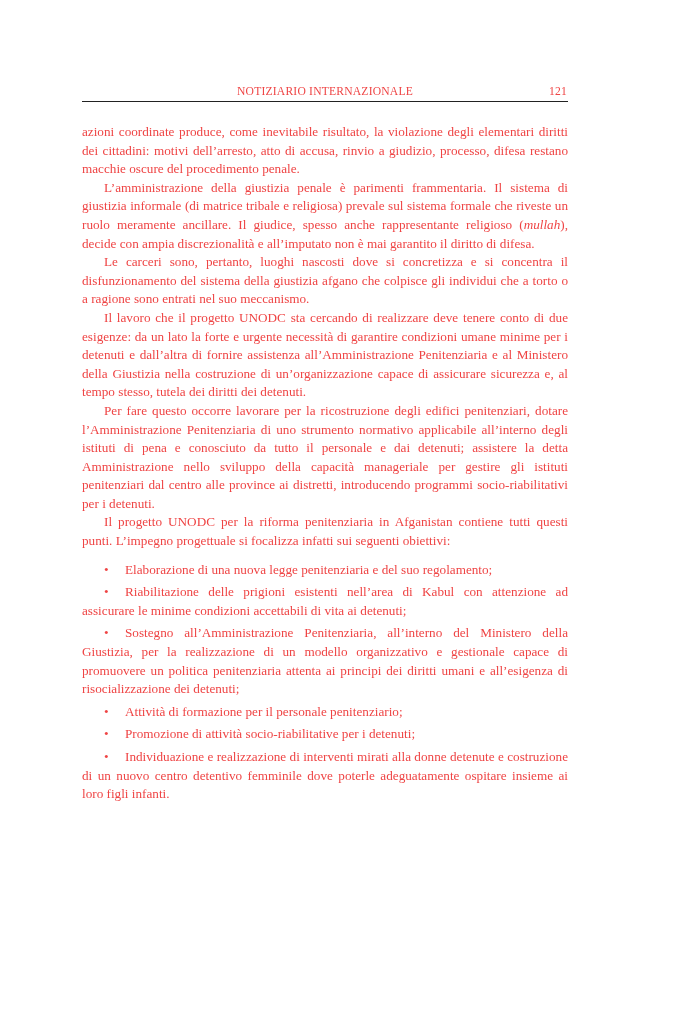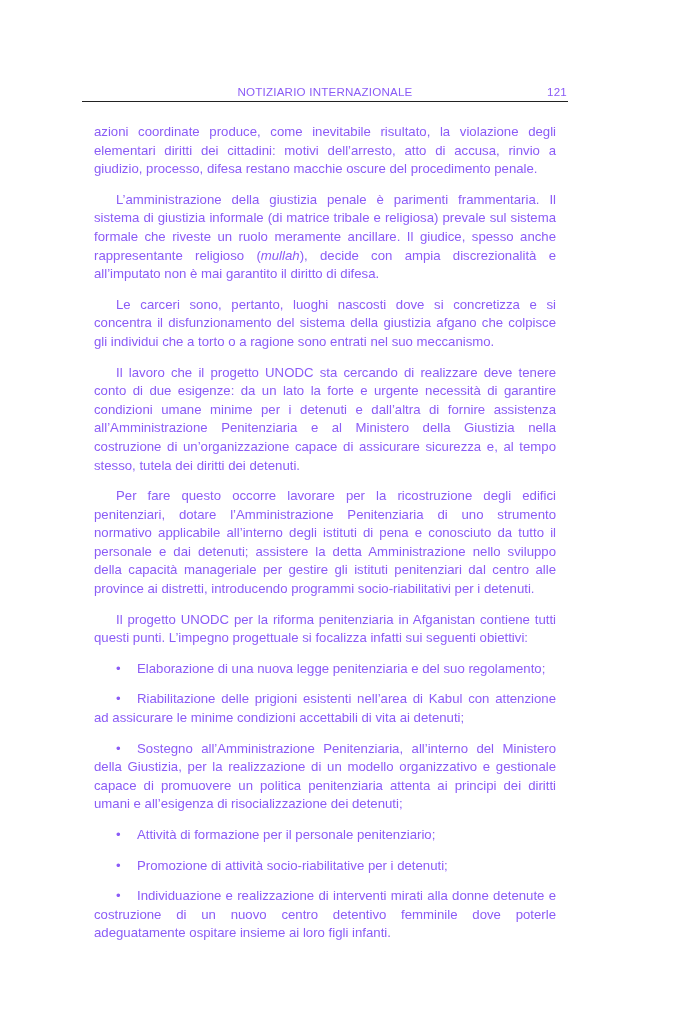--- a/index.html
+++ b/index.html
@@ -1,28 +1,28 @@
 <!DOCTYPE html>
 <html><head>
 <meta charset="utf-8">
 <style>
   html, body { margin: 0; padding: 0; background: #ffffff; }
   body { width: 699px; height: 1024px; position: relative; overflow: hidden; }
   .page {
     position: absolute; left: 82px; top: 84px; width: 486px;
-    font-family: Liberation Sans, sans-serif; color: #8b5cf6;
+    font-family: Liberation Serif, serif; color: #ef4444;
   }
   .header {
     position: relative; height: 17px; border-bottom: 1.5px solid #222;
     font-size: 11.6px; letter-spacing: 0.2px;
   }
   .header .title { position: absolute; left: 0; right: 0; text-align: center; top: 1px; }
   .header .num { position: absolute; right: 1px; top: 1px; }
   .body { margin-top: 21px; font-size: 13.2px; line-height: 18.6px; text-align: justify; }
-  .body p { margin: 12px; }
+  .body p { margin: 0; }
   .indent { text-indent: 22px; }
   .bullet { text-indent: 22px; margin-top: 4px !important; }
   .bullet .dot { display: inline-block; width: 21px; text-indent: 0; }
   .bullets-start { margin-top: 10px !important; }
   em { font-style: italic; }
 </style>
 </head>
 <body>
 
 <div class="page">

